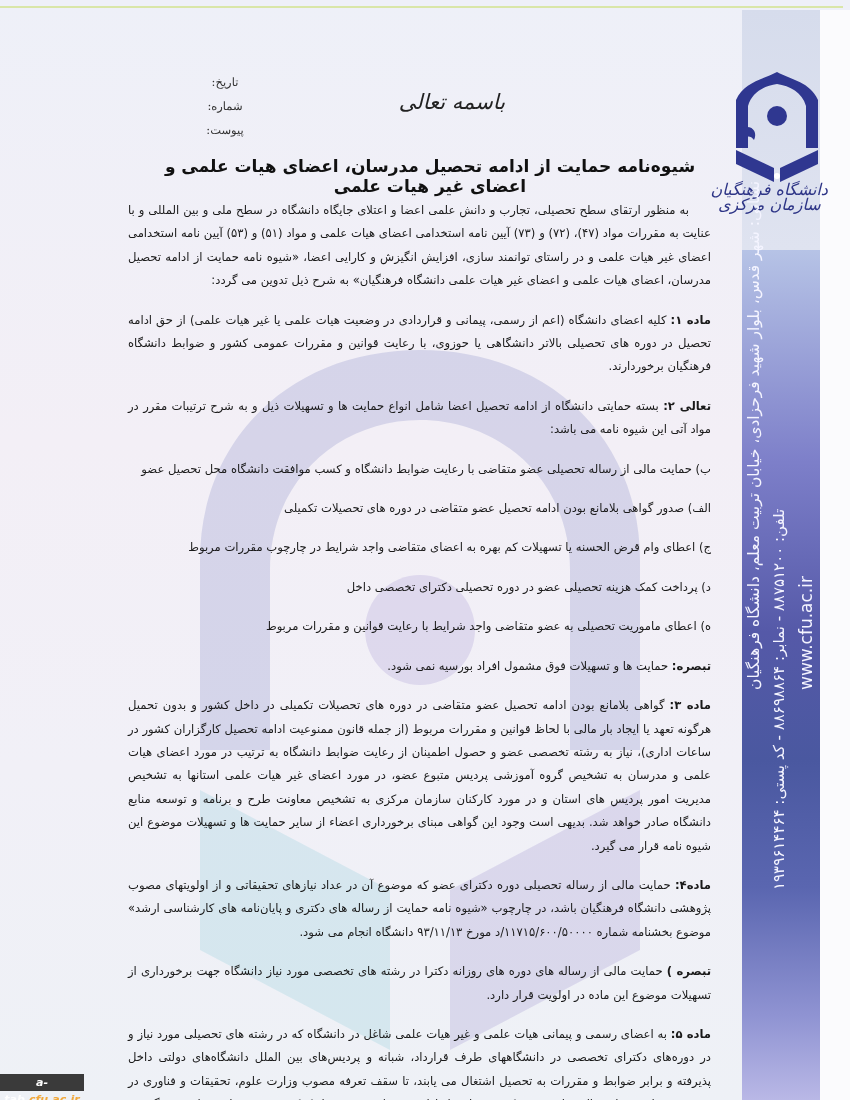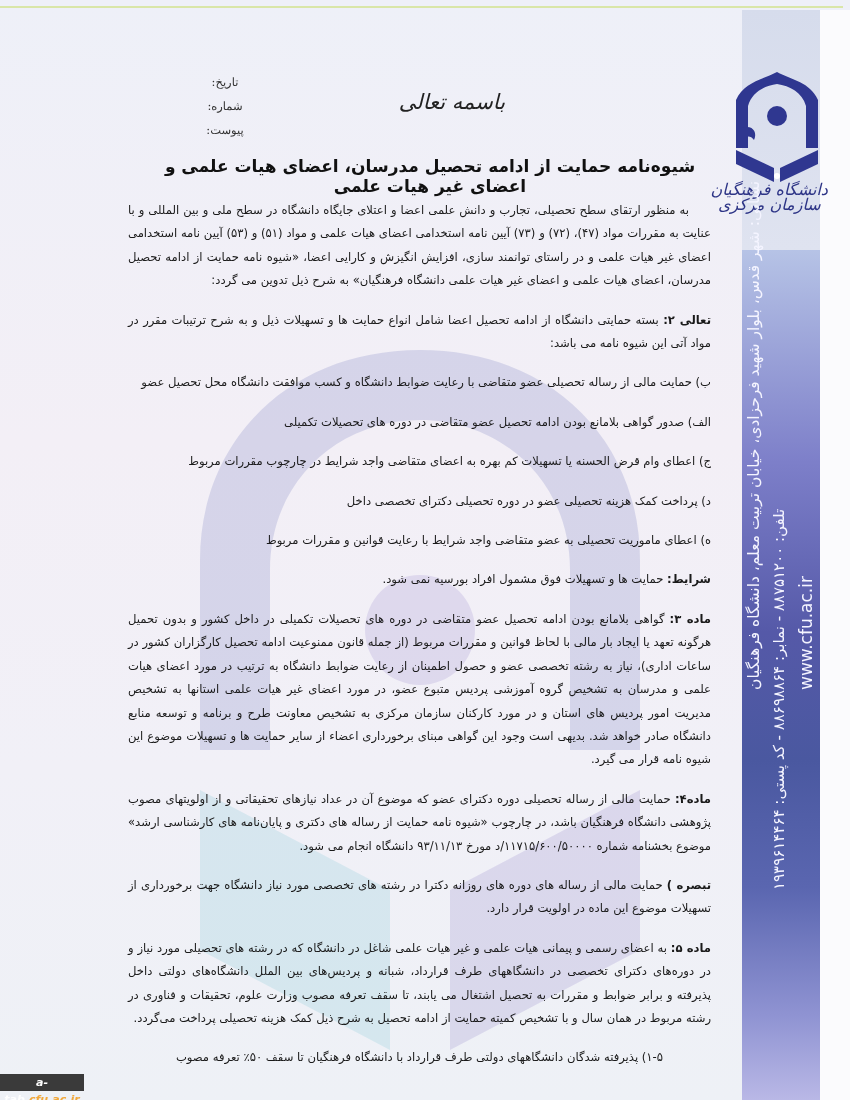--- a/index.html
+++ b/index.html
@@ -84,27 +84,28 @@
   <div class="meta">
     <div>تاریخ:</div>
     <div>شماره:</div>
     <div>پیوست:</div>
   </div>
 
   <div class="title">شیوه‌نامه حمایت از ادامه تحصیل مدرسان، اعضای هیات علمی و اعضای غیر هیات علمی</div>
 
   <div class="body">
     <p class="indent">به منظور ارتقای سطح تحصیلی، تجارب و دانش علمی اعضا و اعتلای جایگاه دانشگاه در سطح ملی و بین المللی و با عنایت به مقررات مواد (۴۷)، (۷۲) و (۷۳) آیین نامه استخدامی اعضای هیات علمی و مواد (۵۱) و (۵۳) آیین نامه استخدامی اعضای غیر هیات علمی و در راستای توانمند سازی، افزایش انگیزش و کارایی اعضا، «شیوه نامه حمایت از ادامه تحصیل مدرسان، اعضای هیات علمی و اعضای غیر هیات علمی دانشگاه فرهنگیان» به شرح ذیل تدوین می گردد:</p>
+    <p><b>ماده ۱:</b><span> کلیه اعضای دانشگاه (اعم از رسمی، پیمانی و قراردادی در وضعیت هیات علمی یا غیر هیات علمی) از حق ادامه تحصیل در دوره های تحصیلی بالاتر دانشگاهی یا حوزوی، با رعایت قوانین و مقررات عمومی کشور و ضوابط دانشگاه فرهنگیان برخوردارند.</span></p>
     <p><b>تعالی ۲:</b><span> بسته حمایتی دانشگاه از ادامه تحصیل اعضا شامل انواع حمایت ها و تسهیلات ذیل و به شرح ترتیبات مقرر در مواد آتی این شیوه نامه می باشد:</span></p>
     <p class="sub">ب) حمایت مالی از رساله تحصیلی عضو متقاضی با رعایت ضوابط دانشگاه و کسب موافقت دانشگاه محل تحصیل عضو</p>
     <p class="sub">الف) صدور گواهی بلامانع بودن ادامه تحصیل عضو متقاضی در دوره های تحصیلات تکمیلی</p>
     <p class="sub">ج) اعطای وام قرض الحسنه یا تسهیلات کم بهره به اعضای متقاضی واجد شرایط در چارچوب مقررات مربوط</p>
     <p class="sub">د) پرداخت کمک هزینه تحصیلی عضو در دوره تحصیلی دکترای تخصصی داخل</p>
     <p class="sub">ه) اعطای ماموریت تحصیلی به عضو متقاضی واجد شرایط با رعایت قوانین و مقررات مربوط</p>
-    <p><b>شرایط:</b><span> حمایت ها و تسهیلات فوق مشمول افراد بورسیه نمی شود.</span></p>
+    <p><b>تبصره:</b><span> حمایت ها و تسهیلات فوق مشمول افراد بورسیه نمی شود.</span></p>
     <p><b>ماده ۳:</b><span> گواهی بلامانع بودن ادامه تحصیل عضو متقاضی در دوره های تحصیلات تکمیلی در داخل کشور و بدون تحمیل هرگونه تعهد یا ایجاد بار مالی با لحاظ قوانین و مقررات مربوط (از جمله قانون ممنوعیت ادامه تحصیل کارگزاران کشور در ساعات اداری)، نیاز به رشته تخصصی عضو و حصول اطمینان از رعایت ضوابط دانشگاه به ترتیب در مورد اعضای هیات علمی و مدرسان به تشخیص گروه آموزشی پردیس متبوع عضو، در مورد اعضای غیر هیات علمی استانها به تشخیص مدیریت امور پردیس های استان و در مورد کارکنان سازمان مرکزی به تشخیص معاونت طرح و برنامه و توسعه منابع دانشگاه صادر خواهد شد. بدیهی است وجود این گواهی مبنای برخورداری اعضاء از سایر حمایت ها و تسهیلات موضوع این شیوه نامه قرار می گیرد.</span></p>
     <p><b>ماده۴:</b><span> حمایت مالی از رساله تحصیلی دوره دکترای عضو که موضوع آن در عداد نیازهای تحقیقاتی و از اولویتهای مصوب پژوهشی دانشگاه فرهنگیان باشد، در چارچوب «شیوه نامه حمایت از رساله های دکتری و پایان‌نامه های کارشناسی ارشد» موضوع بخشنامه شماره ۱۱۷۱۵/۶۰۰/۵۰۰۰۰/د مورخ ۹۳/۱۱/۱۳ دانشگاه انجام می شود.</span></p>
     <p><b>تبصره )</b><span> حمایت مالی از رساله های دوره های روزانه دکترا در رشته های تخصصی مورد نیاز دانشگاه جهت برخورداری از تسهیلات موضوع این ماده در اولویت قرار دارد.</span></p>
     <p><b>ماده ۵:</b><span> به اعضای رسمی و پیمانی هیات علمی و غیر هیات علمی شاغل در دانشگاه که در رشته های تحصیلی مورد نیاز و در دوره‌های دکترای تخصصی در دانشگاههای طرف قرارداد، شبانه و پردیس‌های بین الملل دانشگاه‌های دولتی داخل پذیرفته و برابر ضوابط و مقررات به تحصیل اشتغال می یابند، تا سقف تعرفه مصوب وزارت علوم، تحقیقات و فناوری در رشته مربوط در همان سال و با تشخیص کمیته حمایت از ادامه تحصیل به شرح ذیل کمک هزینه تحصیلی پرداخت می‌گردد.</span></p>
     <p class="last">۱-۵) پذیرفته شدگان دانشگاههای دولتی طرف قرارداد با دانشگاه فرهنگیان تا سقف ۵۰٪ تعرفه مصوب</p>
   </div>
 
   <div class="badge"><span class="w">a-tab</span><span>.cfu.ac.ir</span></div>
 </div>
 

